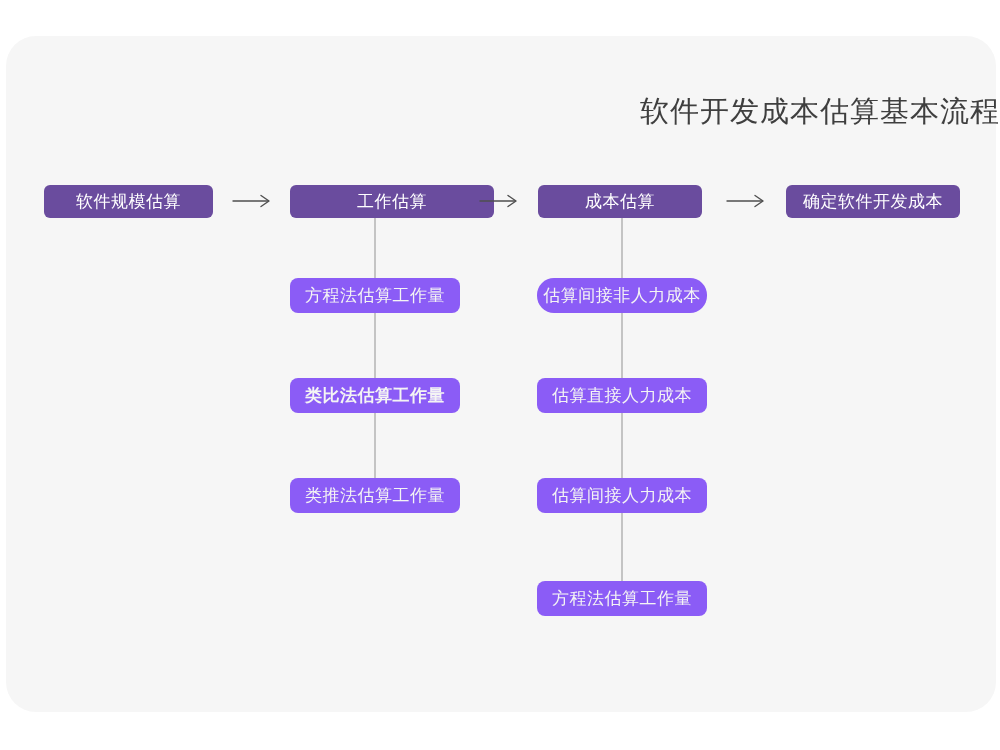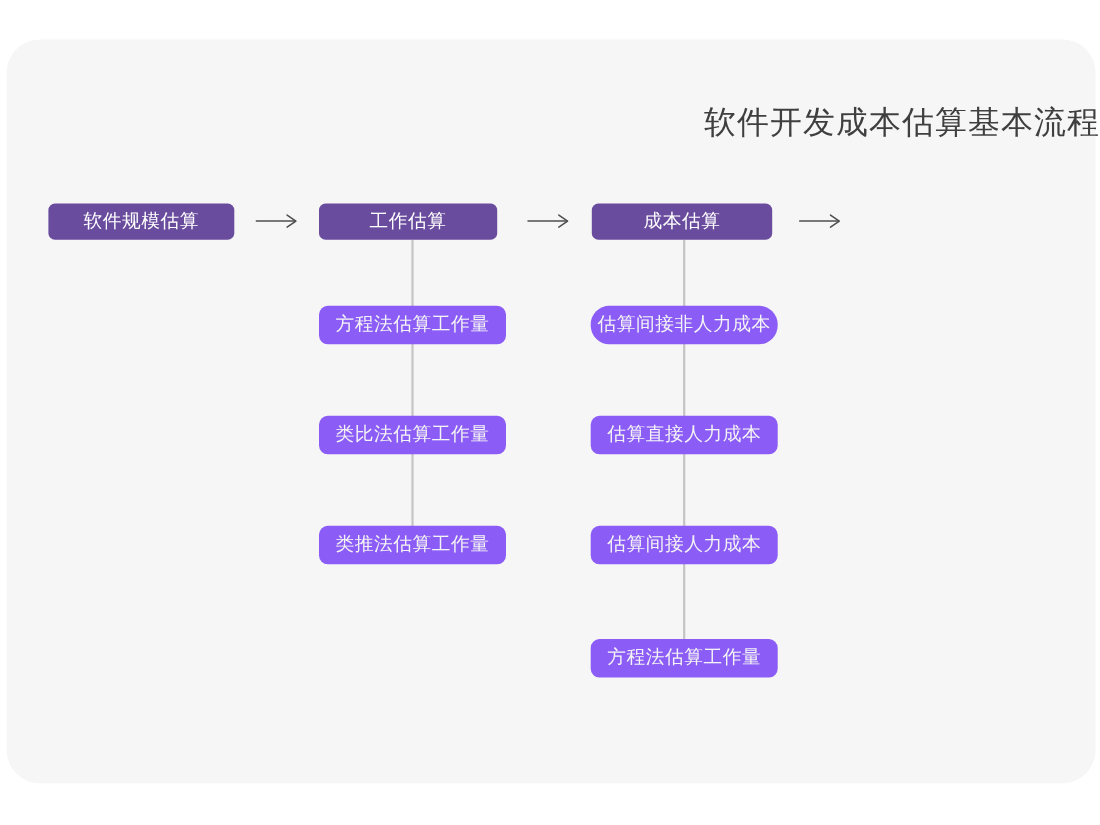--- a/index.html
+++ b/index.html
@@ -78,29 +78,29 @@
   }
   .arrow line, .arrow polyline {
     stroke: #4f4f4f;
     stroke-width: 1.4;
     fill: none;
     stroke-linecap: round;
     stroke-linejoin: round;
   }
   
   .n0 { left: 44px;  top: 185px; width: 169px; }
-  .n1 { left: 290px; top: 185px; width: 162px; }
+  .n1 { left: 290px; top: 185px; width: 204px; }
   .n2 { left: 538px; top: 185px; width: 164px; }
   .n3 { left: 786px; top: 185px; width: 174px; }
   .a0 { left: 232px; top: 194px; }
   .a1 { left: 479px; top: 194px; }
   .a2 { left: 726px; top: 194px; }
   
   .w0 { left: 290px; top: 278px; }
-  .w1 { left: 290px; top: 378px; }
+  .w1 { left: 290px; top: 378px; font-weight: bold; }
   .w2 { left: 290px; top: 478px; }
   .conn-work { left: 374px; top: 218px; height: 262px; }
   
   .c0 { left: 537px; top: 278px; border-radius: 17px; }
   .c1 { left: 537px; top: 378px; }
   .c2 { left: 537px; top: 478px; }
   .c3 { left: 537px; top: 581px; }
   .conn-cost { left: 621px; top: 218px; height: 365px; }
 </style>
 </head>
@@ -129,20 +129,21 @@
     <polyline points="29,1.5 37,7 29,12.5"></polyline>
   </svg>
 
   <div class="node n2">成本估算</div>
 
   <svg class="arrow a2" viewBox="0 0 40 14">
     <line x1="1" y1="7" x2="36" y2="7"></line>
     <polyline points="29,1.5 37,7 29,12.5"></polyline>
   </svg>
 
+  <div class="node n3">确定软件开发成本</div>
 
   <div class="subnode w0">方程法估算工作量</div>
   <div class="subnode w1">类比法估算工作量</div>
   <div class="subnode w2">类推法估算工作量</div>
 
   <div class="subnode c0">估算间接非人力成本</div>
   <div class="subnode c1">估算直接人力成本</div>
   <div class="subnode c2">估算间接人力成本</div>
   <div class="subnode c3">方程法估算工作量</div>
 

